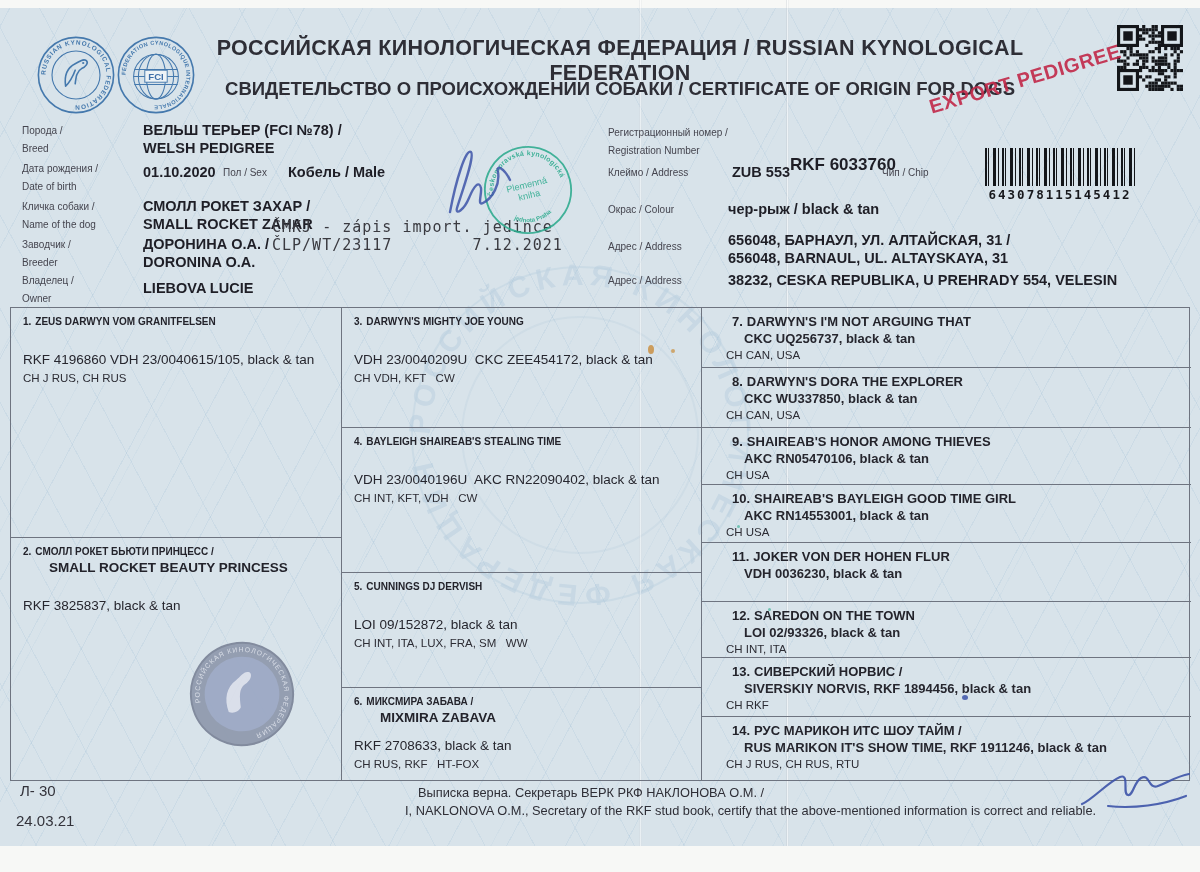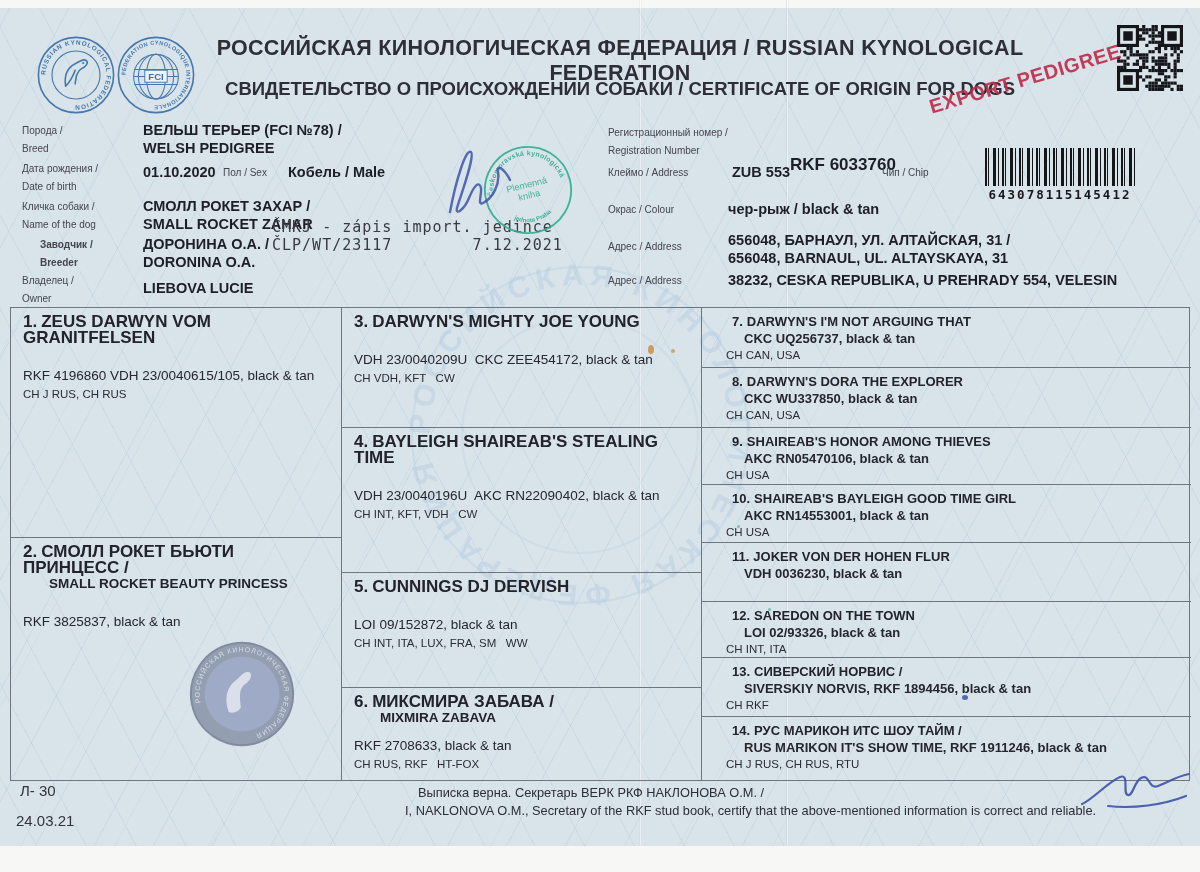--- a/index.html
+++ b/index.html
@@ -27,21 +27,21 @@
   .lab{font-size:10px;line-height:17.5px;color:#45454f;}
   .val{font-size:14.5px;line-height:17.5px;font-weight:bold;color:#1e1e26;}
   .big{font-size:17px;margin-top:28px;}
   .typed{font-family:"DejaVu Sans Mono","Liberation Mono",monospace;font-size:15px;color:#3a3a40;white-space:pre;letter-spacing:1px;}
   .ped{left:10px;top:307px;width:1180px;height:474px;display:grid;grid-template-columns:330px 360px 490px;
     border:1px solid #6e7480;box-sizing:border-box;}
   .pcol{display:flex;flex-direction:column;box-sizing:border-box;}
   .pcol.b{border-left:1px solid #6e7480;}
   .cell{box-sizing:border-box;padding:6px 6px 0 12px;overflow:hidden;}
   .cell + .cell{border-top:1px solid #6e7480;}
-  .nm{font-size:17px;font-weight:bold;line-height:16px;color:#23232b;}
+  .nm{font-size:10px;font-weight:bold;line-height:16px;color:#23232b;}
   .nm .no{margin-right:4px;}
   .nm2{font-size:13.5px;font-weight:bold;line-height:16px;margin-left:26px;color:#23232b;}
   .reg{font-size:13.5px;margin-top:22px;color:#26262e;white-space:pre;}
   .titles{font-size:11.5px;margin-top:5px;color:#2c2c34;white-space:pre;}
   .g3 .cell{padding-left:0;}
   .g3 .nm{margin-left:30px;font-size:13px;}
   .g3 .reg{margin:1px 0 0 42px;font-weight:bold;font-size:13px;}
   .g3 .titles{margin:3px 0 0 24px;}
   .foot{font-size:15px;color:#33333b;}
   .cert-lines{left:405px;top:784px;width:720px;font-size:12.8px;color:#2e2e36;line-height:18px;}
@@ -294,21 +294,21 @@
 
   <div class="abs lab" style="left:22px;top:198px;">
     <div>Кличка собаки /</div>
       <div>Name of the dog</div>
     </div>
   <div class="abs val" style="left:143px;top:198px;">
     <div>СМОЛЛ РОКЕТ ЗАХАР /</div>
       <div>SMALL ROCKET ZAHAR</div>
     </div>
 
-  <div class="abs lab" style="left:40px;top:236px;font-weight:bold;">
+  <div class="abs lab" style="left:22px;top:236px;">
     <div>Заводчик /</div>
       <div>Breeder</div>
     </div>
   <div class="abs val" style="left:143px;top:236px;">
     <div>ДОРОНИНА О.А. /</div>
       <div>DORONINA O.A.</div>
     </div>
 
   <div class="abs lab" style="left:22px;top:272px;">
     <div>Владелец /</div>

